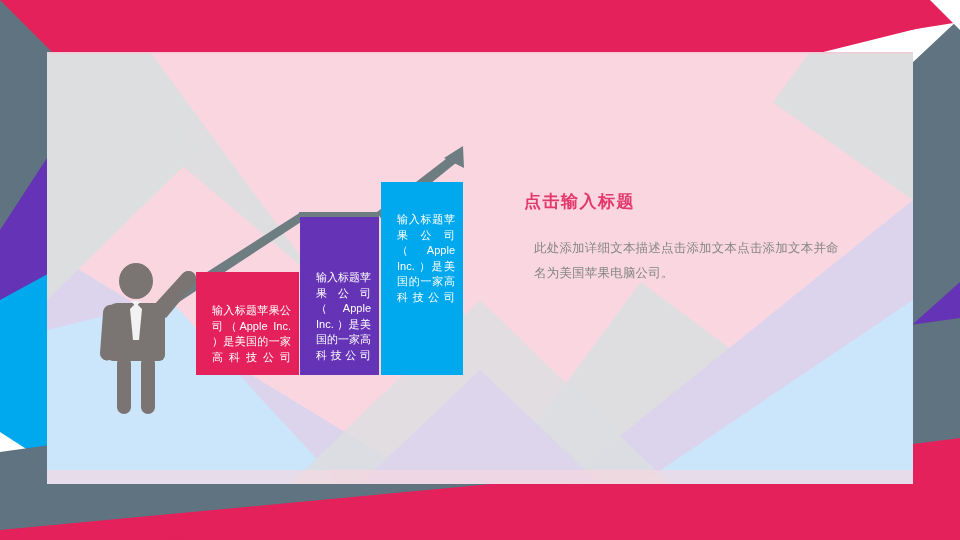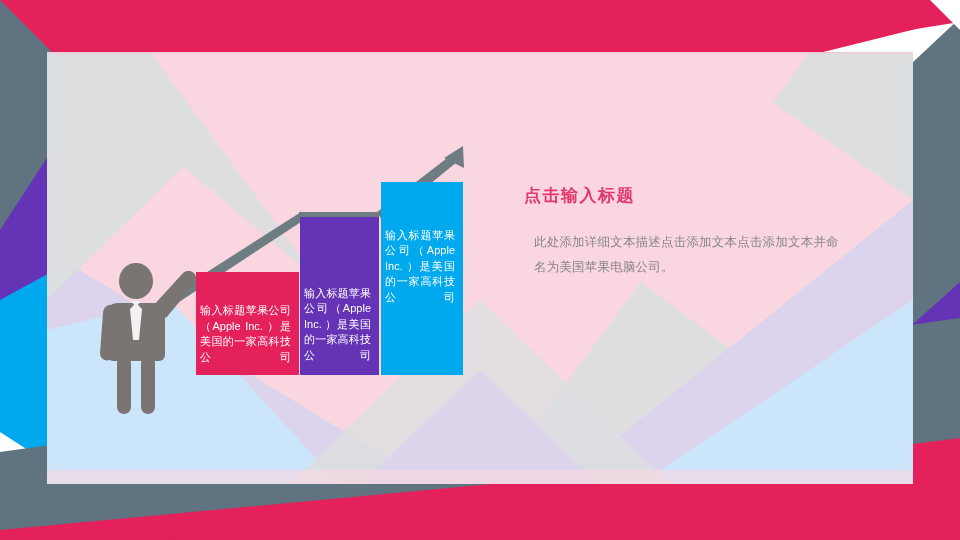--- a/index.html
+++ b/index.html
@@ -22,39 +22,39 @@
     position:absolute;
     box-sizing:border-box;
     color:#ffffff;
     display:flex;
     align-items:flex-end;
     justify-content:center;
   }
   .bar .bartext{
     display:block;
     width:100%;
-    padding:0 8px 8px 4px;
+    padding:0 8px 8px 16px;
     box-sizing:border-box;
     font-size:11px;
     line-height:15.5px;
     text-align:justify;
     text-align-last:justify;
     letter-spacing:0px;
     color:#ffffff;
   }
   #bar1{left:196px;top:272px;width:103px;height:103px;background:#e4215b;}
   #bar2{left:300px;top:217px;width:79px;height:158px;background:#6533b5;}
   #bar3{left:381px;top:182px;width:82px;height:193px;background:#00a8ee;}
 
   #bar1 .bartext{padding-bottom:10px;}
   #bar2 .bartext{padding-bottom:12px;}
   #bar3 .bartext{padding-bottom:70px;}
 
   
-  #textblock{position:absolute;left:524px;top:184px;width:330px;}
+  #textblock{position:absolute;left:524px;top:190px;width:330px;}
   #title{
     font-size:17px;
     font-weight:bold;
     color:#e2386e;
     letter-spacing:1.5px;
     margin:0 0 22px 0;
     line-height:24px;
   }
   #body{
     font-size:12.5px;

